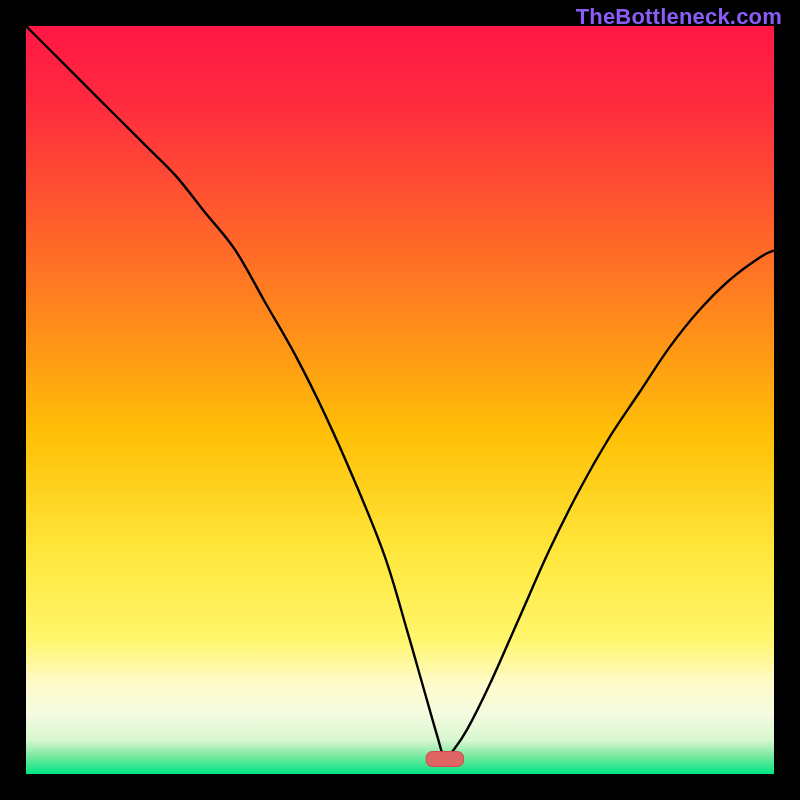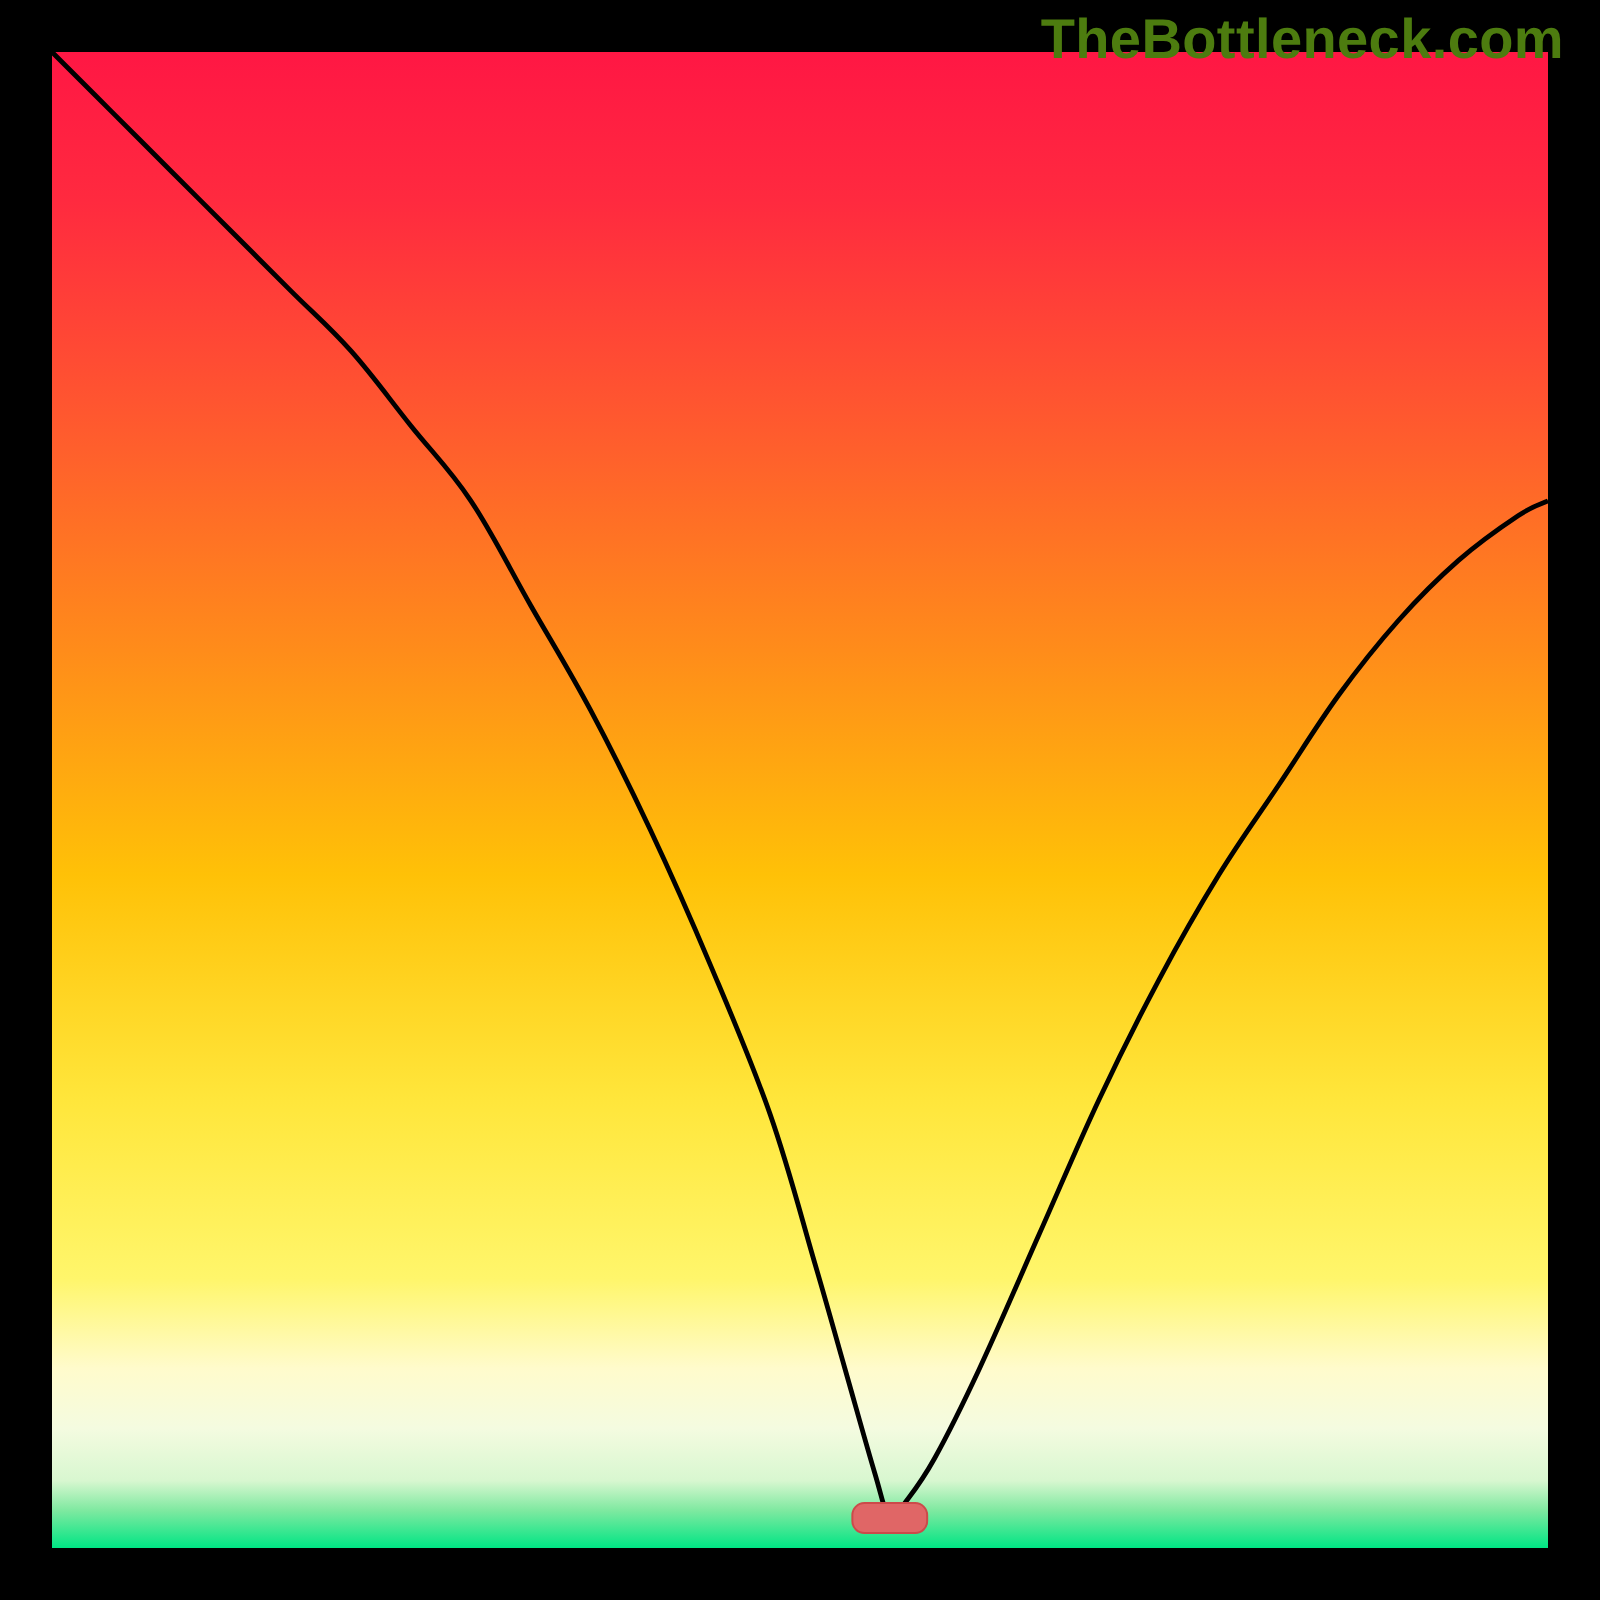--- a/index.html
+++ b/index.html
@@ -21,22 +21,22 @@
     position: absolute;
     left: 26px;
     top: 26px;
     width: 748px;
     height: 748px;
   }
   .watermark {
     position: absolute;
     top: 4px;
     right: 18px;
-    color: #4d7c0f;
-    font-size: 28px;
+    color: #8b5cf6;
+    font-size: 22px;
     font-weight: 600;
     letter-spacing: 0.2px;
   }
   svg { display: block; }
 </style>
 </head>
 <body>
 
 <div class="frame">
 

